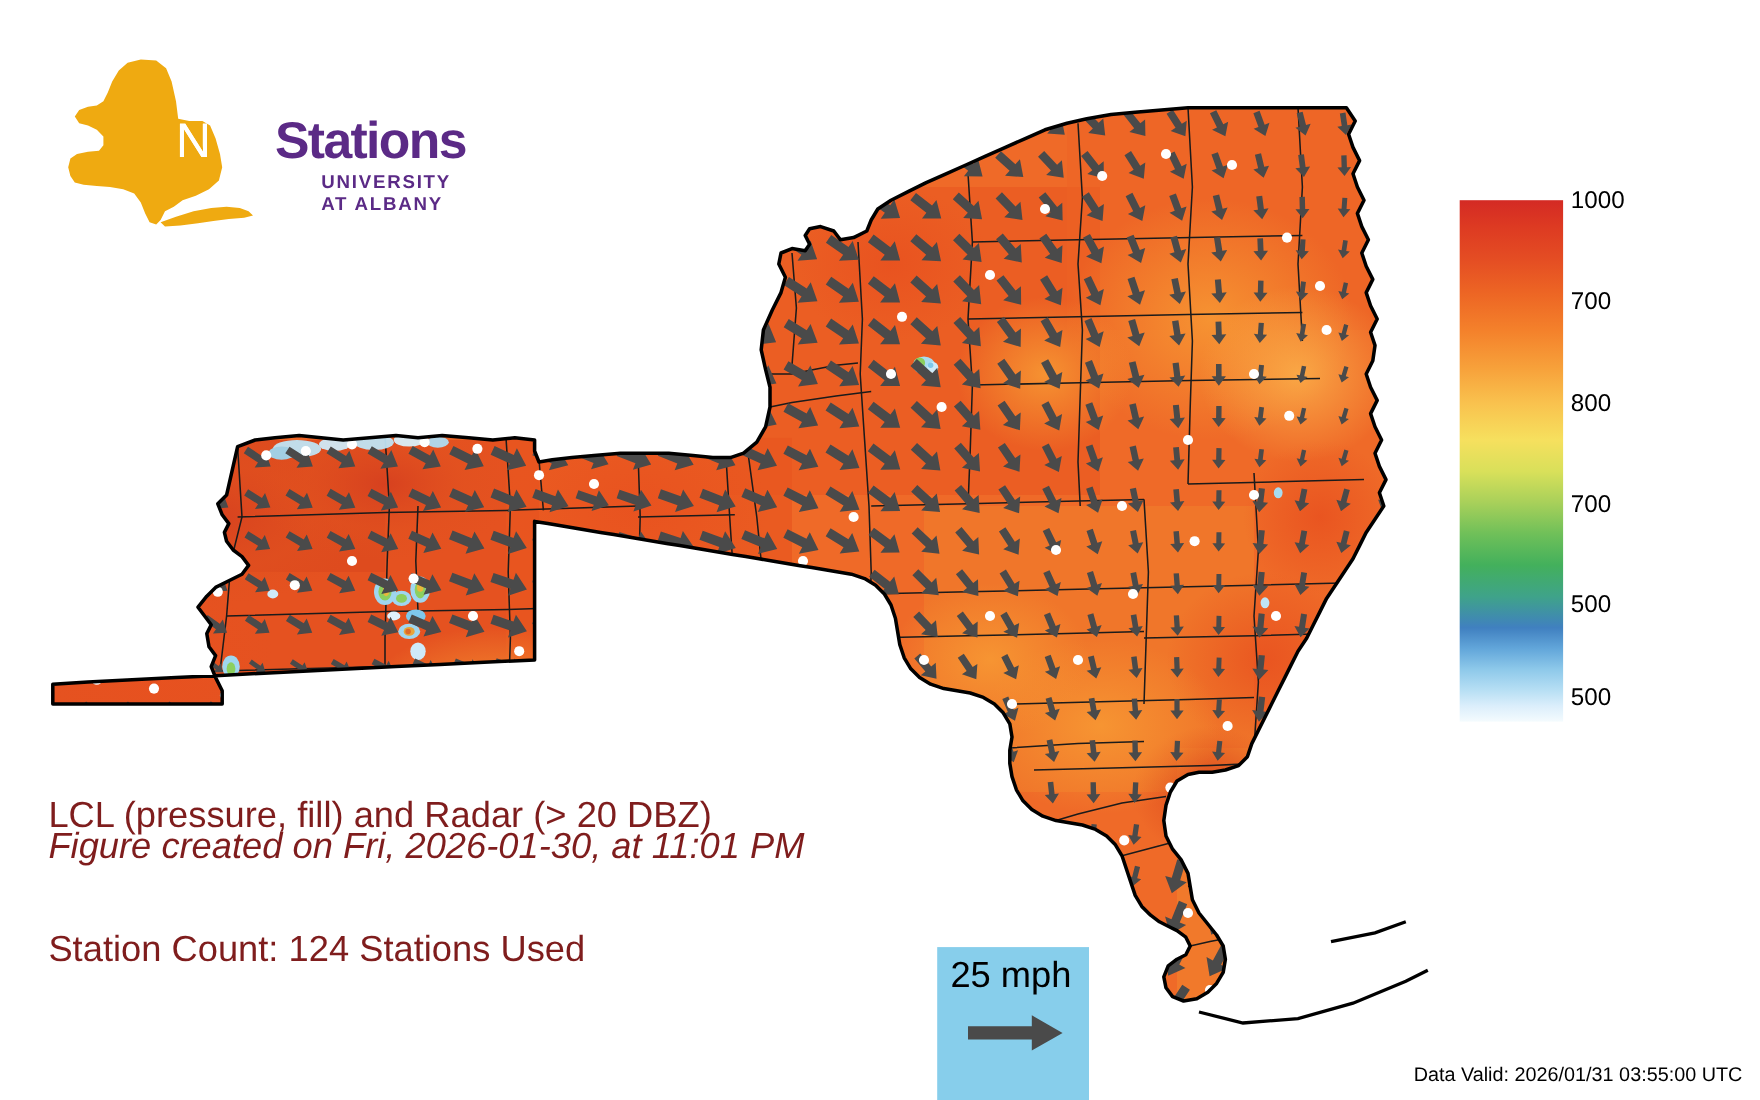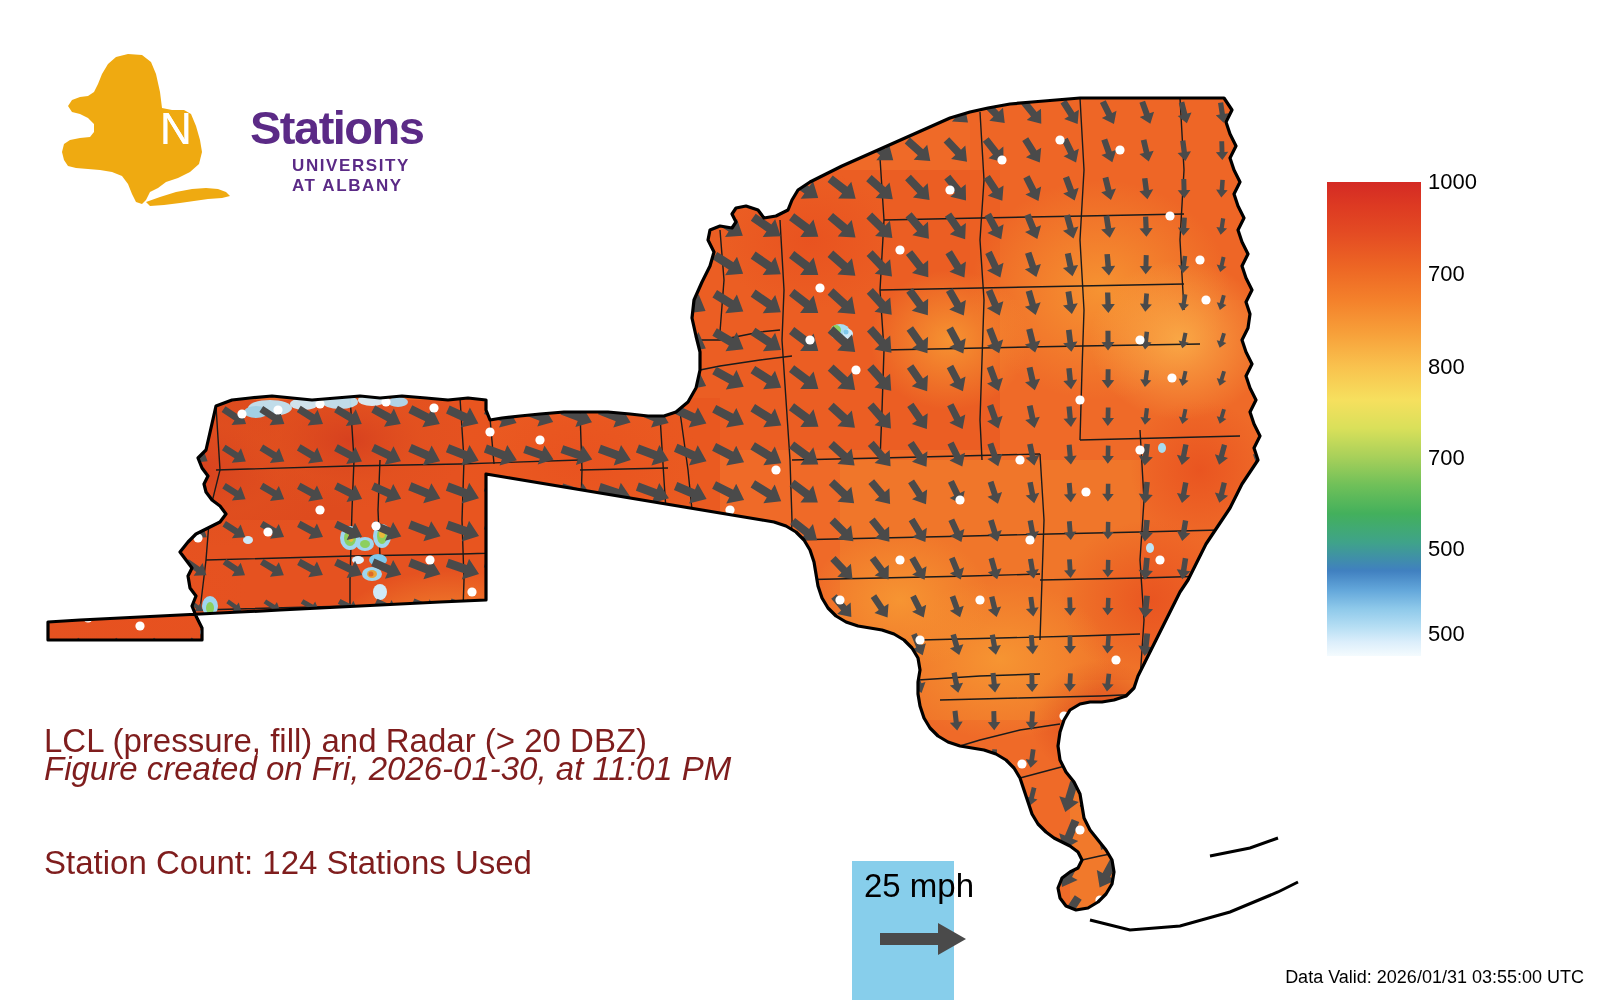--- a/index.html
+++ b/index.html
@@ -48,21 +48,21 @@
   .cb-label{position:absolute;left:1428px;font-size:22px;color:#000;
             line-height:1;white-space:nowrap;}
 
   
   .info-line{position:absolute;left:44px;font-size:33px;color:#7f1d1d;white-space:nowrap;}
   #info-1{top:722px;}
   #info-2{top:750px;font-style:italic;}
   #info-3{top:844px;}
 
   
-  #windkey{position:absolute;left:852px;top:861px;width:102px;height:139px;
+  #windkey{position:absolute;left:852px;top:861px;width:138px;height:139px;
            background:#87CEEB;}
   #windkey-label{position:absolute;left:12px;top:6px;font-size:33px;color:#000;
                  white-space:nowrap;}
   #windkey-arrow{position:absolute;left:26px;top:58px;width:90px;height:40px;}
 
   
   #data-valid{position:absolute;right:16px;bottom:12px;font-size:18px;color:#000;
               white-space:nowrap;}
 </style>
 </head>

